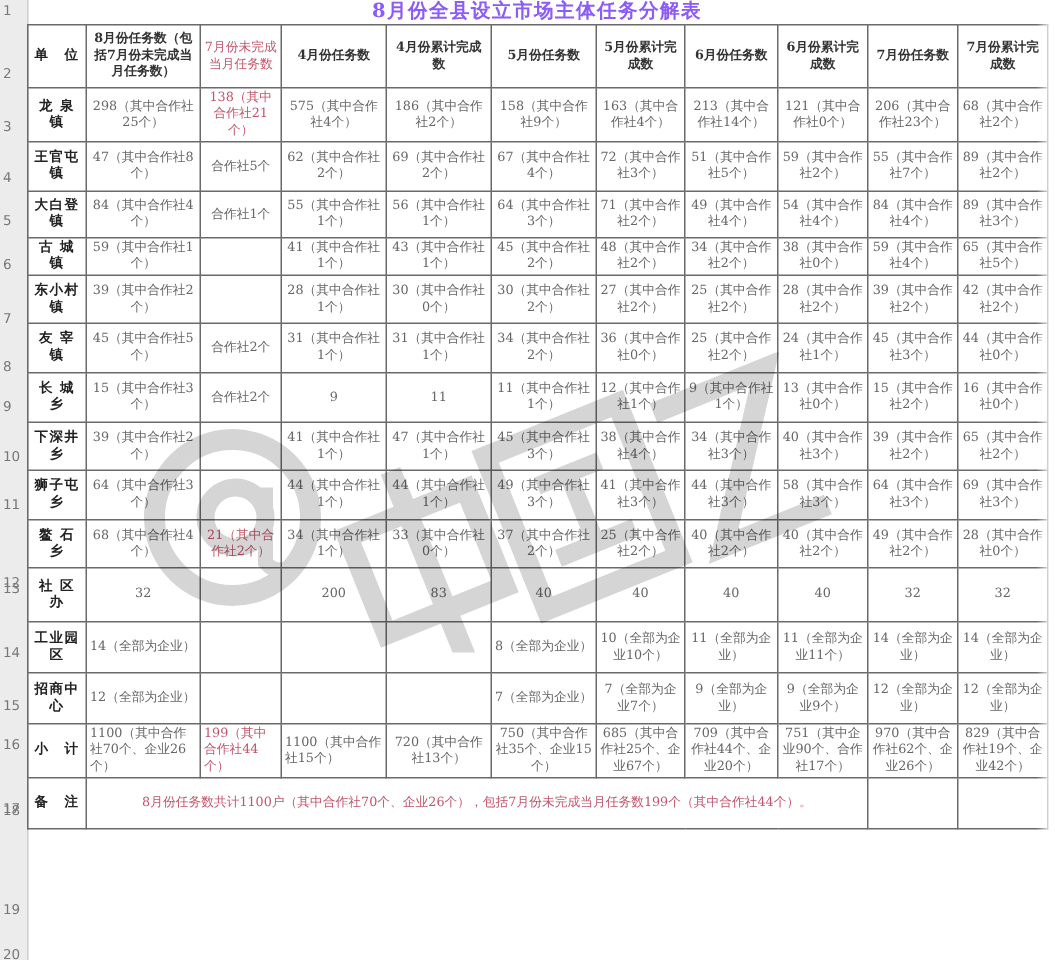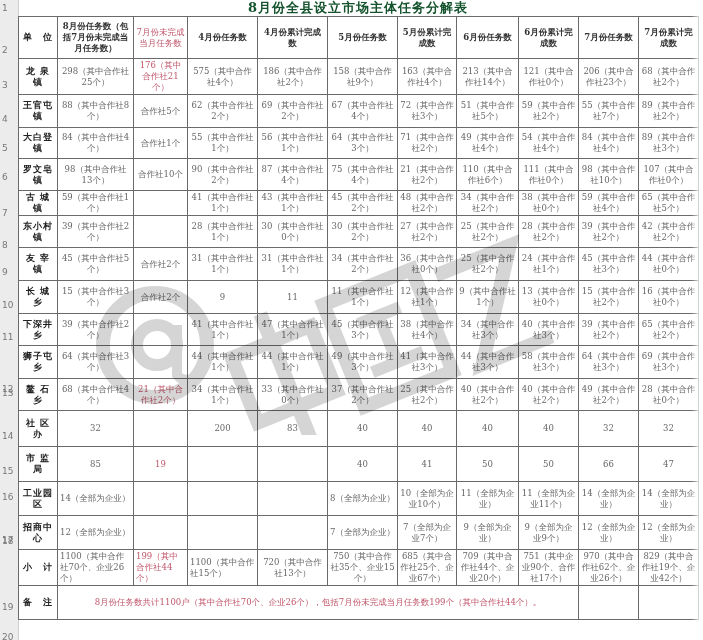--- a/index.html
+++ b/index.html
@@ -1,20 +1,20 @@
 <!DOCTYPE html>
 <html><head>
 <meta charset="utf-8">
 <style>
   html, body { margin:0; padding:0; background:#ffffff; }
   body { width:703px; height:640px; overflow:hidden; position:relative; font-family:"DejaVu Serif","Liberation Serif",serif; color:#555; }
   .sheet { position:absolute; left:0; top:0; width:703px; height:640px; }
   .rownums { position:absolute; left:0; top:0; width:18px; height:640px; background:#ececec; border-right:1px solid #cfcfcf; }
   .rn { position:absolute; left:0; width:18px; font-family:"DejaVu Sans","Liberation Sans",sans-serif; font-size:9px; color:#777; text-align:left; padding-left:2px; box-sizing:border-box; }
-  .title { position:absolute; left:18px; top:0; width:680px; height:16px; text-align:center; font-size:13px; font-weight:bold; color:#14532d; letter-spacing:1px; line-height:16px; }
+  .title { position:absolute; left:18px; top:0; width:680px; height:16px; text-align:center; font-size:13px; font-weight:bold; color:#8b5cf6; letter-spacing:1px; line-height:16px; }
   table.grid { position:absolute; left:18px; top:16px; border-collapse:collapse; table-layout:fixed; }
   table.grid td { border:1.5px solid #6a6a6a; font-size:8.5px; line-height:11px; text-align:center; vertical-align:middle; padding:1px 2px; overflow:hidden; color:#666; }
   table.grid td.hdr { color:#333; font-weight:bold; font-size:8.5px; }
   table.grid td.hdr-red { color:#c0566a; font-weight:normal; }
   table.grid td.unit { color:#222; font-weight:bold; font-size:9px; letter-spacing:1px; }
   table.grid td.red { color:#c0566a; }
   table.grid td.big { font-size:13px; }
   table.grid td.left { text-align:left; }
   table.grid td.note { color:#c0566a; font-size:8.5px; }
   .watermark { position:absolute; left:95px; top:235px; width:460px; height:200px; pointer-events:none; opacity:0.16; }
@@ -75,33 +75,33 @@
       <td class="hdr">5月份累计完成数</td>
       <td class="hdr">6月份任务数</td>
       <td class="hdr">6月份累计完成数</td>
       <td class="hdr">7月份任务数</td>
       <td class="hdr">7月份累计完成数</td>
     </tr>
 
     <tr style="height:33px">
       <td class="unit">龙 泉 镇</td>
       <td>298（其中合作社25个）</td>
-      <td class="red">176（其中合作社21个）</td>
+      <td class="red">138（其中合作社21个）</td>
       <td>575（其中合作社4个）</td>
       <td>186（其中合作社2个）</td>
       <td>158（其中合作社9个）</td>
       <td>163（其中合作社4个）</td>
       <td>213（其中合作社14个）</td>
       <td>121（其中合作社0个）</td>
       <td>206（其中合作社23个）</td>
       <td>68（其中合作社2个）</td>
     </tr>
     <tr style="height:33px">
       <td class="unit">王官屯镇</td>
-      <td>88（其中合作社8个）</td>
+      <td>47（其中合作社8个）</td>
       <td>合作社5个</td>
       <td>62（其中合作社2个）</td>
       <td>69（其中合作社2个）</td>
       <td>67（其中合作社4个）</td>
       <td>72（其中合作社3个）</td>
       <td>51（其中合作社5个）</td>
       <td>59（其中合作社2个）</td>
       <td>55（其中合作社7个）</td>
       <td>89（其中合作社2个）</td>
     </tr>
@@ -111,33 +111,20 @@
       <td>合作社1个</td>
       <td>55（其中合作社1个）</td>
       <td>56（其中合作社1个）</td>
       <td>64（其中合作社3个）</td>
       <td>71（其中合作社2个）</td>
       <td>49（其中合作社4个）</td>
       <td>54（其中合作社4个）</td>
       <td>84（其中合作社4个）</td>
       <td>89（其中合作社3个）</td>
     </tr>
-    <tr style="height:32px">
-      <td class="unit">罗文皂镇</td>
-      <td>98（其中合作社13个）</td>
-      <td>合作社10个</td>
-      <td>90（其中合作社2个）</td>
-      <td>87（其中合作社4个）</td>
-      <td>75（其中合作社4个）</td>
-      <td>21（其中合作社2个）</td>
-      <td>110（其中合作社6个）</td>
-      <td>111（其中合作社0个）</td>
-      <td>98（其中合作社10个）</td>
-      <td>107（其中合作社0个）</td>
-    </tr>
     <tr style="height:21px">
       <td class="unit">古 城 镇</td>
       <td>59（其中合作社1个）</td>
       <td></td>
       <td>41（其中合作社1个）</td>
       <td>43（其中合作社1个）</td>
       <td>45（其中合作社2个）</td>
       <td>48（其中合作社2个）</td>
       <td>34（其中合作社2个）</td>
       <td>38（其中合作社0个）</td>
@@ -227,33 +214,20 @@
       <td>32</td>
       <td></td>
       <td>200</td>
       <td>83</td>
       <td>40</td>
       <td>40</td>
       <td>40</td>
       <td>40</td>
       <td>32</td>
       <td>32</td>
-    </tr>
-    <tr style="height:35px">
-      <td class="unit">市 监 局</td>
-      <td>85</td>
-      <td class="red">19</td>
-      <td></td>
-      <td></td>
-      <td>40</td>
-      <td>41</td>
-      <td>50</td>
-      <td>50</td>
-      <td>66</td>
-      <td>47</td>
     </tr>
     <tr style="height:34px">
       <td class="unit">工业园区</td>
       <td class="left">14（全部为企业）</td>
       <td></td>
       <td></td>
       <td></td>
       <td class="left">8（全部为企业）</td>
       <td>10（全部为企业10个）</td>
       <td>11（全部为企业）</td>

